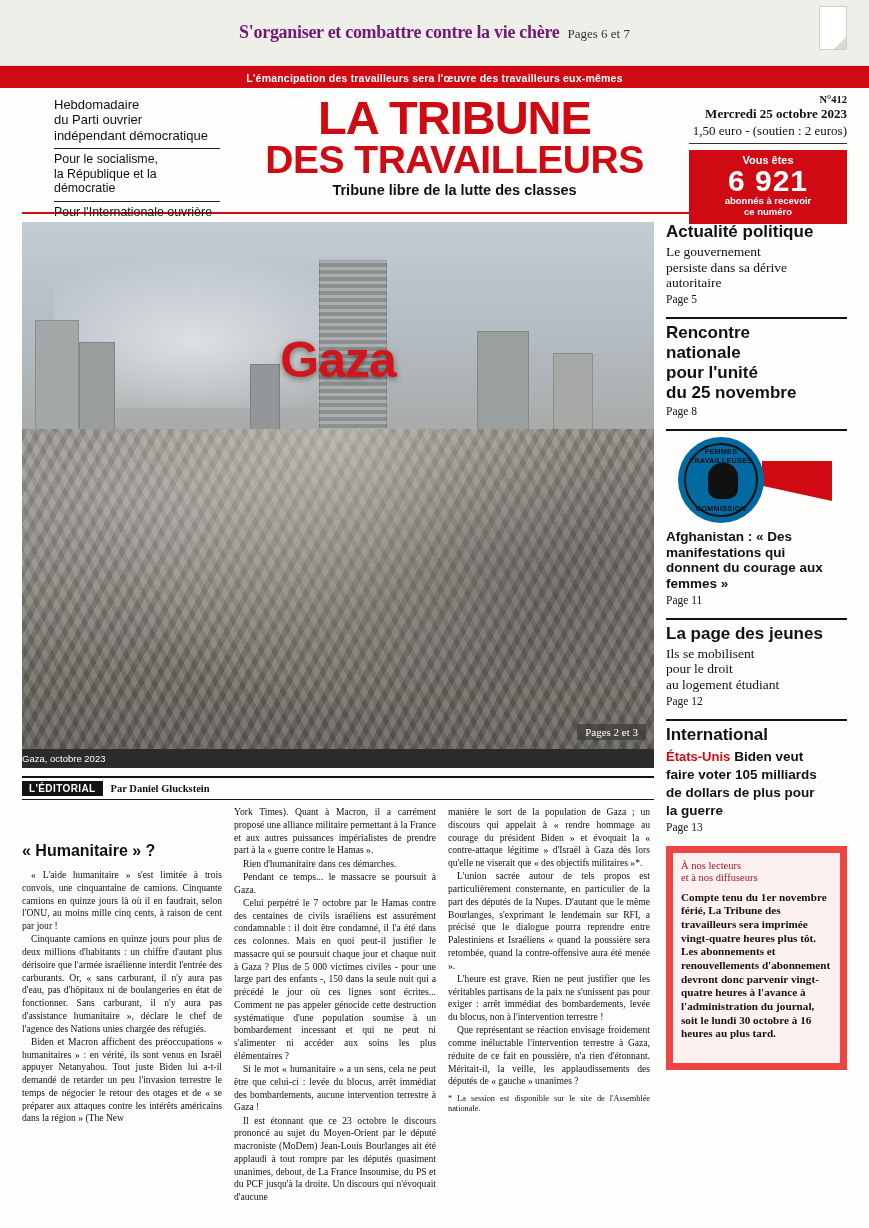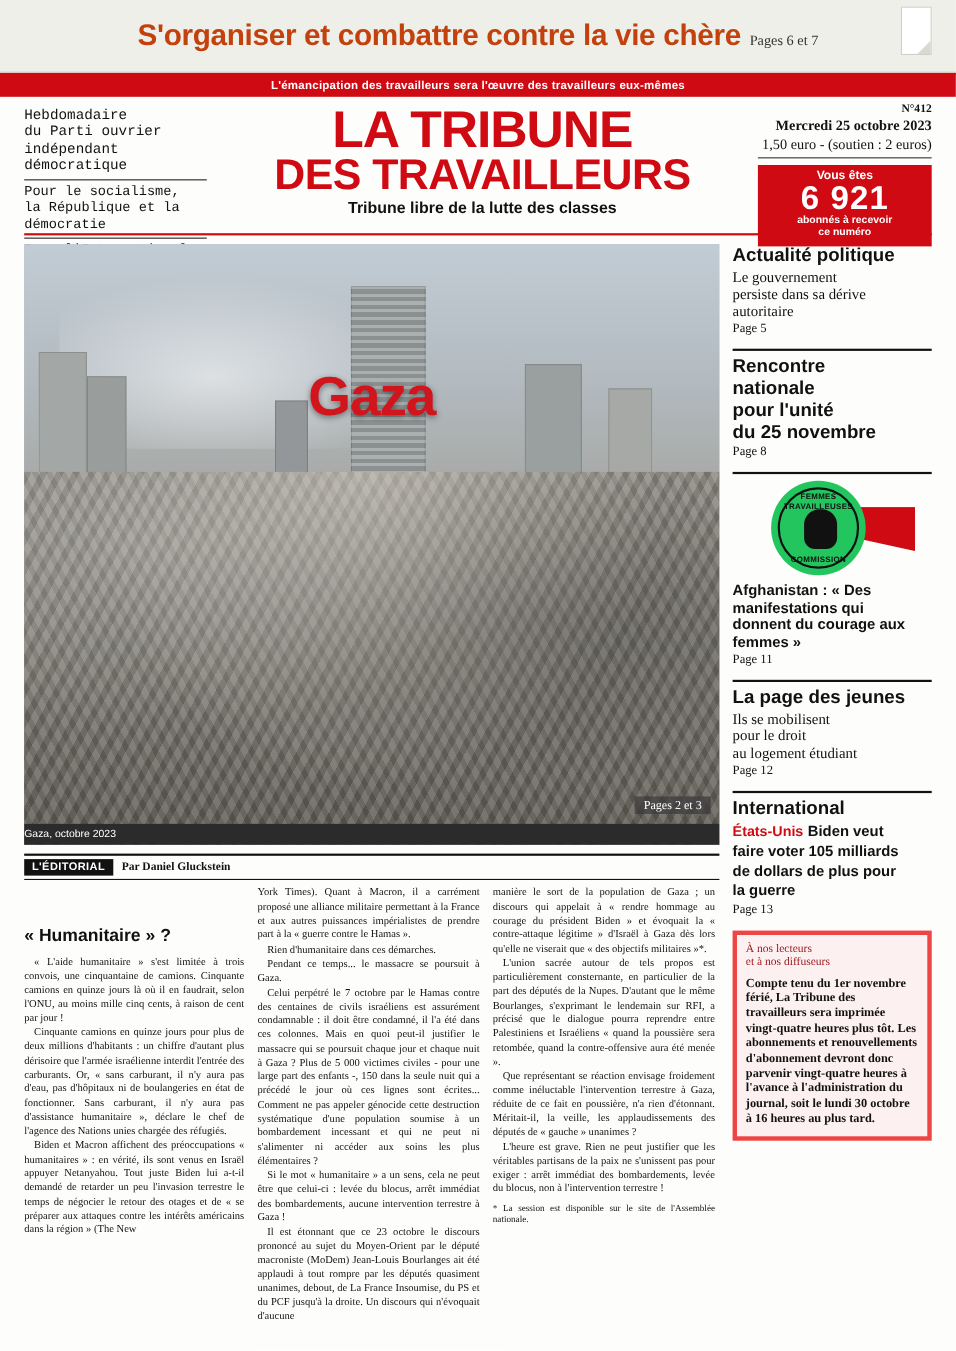--- a/index.html
+++ b/index.html
@@ -30,24 +30,24 @@
     align-items: center;
     justify-content: center;
     margin: 0 -22px;
   }
   .top-banner-inner {
     display: flex;
     align-items: baseline;
     gap: 8px;
   }
   .top-banner-title {
-    font-family: Liberation Sans, sans-serif;
-    font-weight: bold;
-    font-size: 27px;
-    color: #c2410c;
+    font-family: Liberation Serif, serif;
+    font-weight: bold;
+    font-size: 18px;
+    color: #701a75;
     letter-spacing: -0.3px;
   }
   .top-banner-pages {
     font-family: "Liberation Serif", serif;
     font-size: 13px;
     color: #333;
   }
   .top-banner-corner {
     position: absolute;
     right: 22px;
@@ -83,23 +83,24 @@
   .masthead {
     display: flex;
     align-items: stretch;
     border-bottom: 2.5px solid #cf0a13;
     padding: 6px 0 2px;
     height: 126px;
   }
   .mh-left {
     width: 176px;
     padding-right: 10px;
-    font-family: Liberation Mono, monospace;
+    font-family: Liberation Sans, sans-serif;
     font-size: 12.4px;
     line-height: 1.18;
+    margin-left: 32px;
   }
   .mh-left .blk { padding: 3px 0 5px; }
   .mh-left .sep { border-top: 1px solid #222; }
   .mh-left .b1 { font-size: 13px; }
   .mh-center {
     flex: 1;
     text-align: center;
     padding-top: 2px;
   }
   .mh-title1 {
@@ -360,24 +361,24 @@
   }
 
   
   .logo-wrap {
     position: relative;
     height: 92px;
     margin: 4px 0 2px;
   }
   .logo-badge {
     position:absolute;
-    left: 35px; top: 2px;
+    left: 12px; top: 2px;
     width: 86px; height: 86px;
     border-radius: 50%;
-    background: #22c55e;
+    background: #0369a1;
     overflow:hidden;
   }
   .logo-badge .ring {
     position:absolute; inset:6px;
     border-radius:50%;
     border: 2px solid #111;
   }
   .logo-badge .txt-top, .logo-badge .txt-bot {
     position:absolute;
     left:0; width:100%;
@@ -400,23 +401,23 @@
   .logo-flag {
     position:absolute;
     left: 96px; top: 26px;
     width: 70px; height: 40px;
     background:#cf0a13;
     clip-path: polygon(0 0, 100% 0, 100% 100%, 0 62%);
   }
 
   
   .notice {
-    border: 4px solid #ef4444;
+    border: 7px solid #ef4444;
     background: #fdf0f1;
-    padding: 7px 8px 9px;
+    padding: 7px 8px 22px;
     margin-top: 6px;
   }
   .notice-title {
     font-family:"Liberation Serif", serif;
     font-size: 10.5px;
     color:#9b1b22;
     line-height:1.2;
     margin-bottom: 6px;
   }
   .notice-text {
@@ -504,22 +505,22 @@
           <p class="body noind">York Times). Quant à Macron, il a carrément proposé une alliance militaire permettant à la France et aux autres puissances impérialistes de prendre part à la « guerre contre le Hamas ».</p>
           <p class="body">Rien d'humanitaire dans ces démarches.</p>
           <p class="body">Pendant ce temps... le massacre se poursuit à Gaza.</p>
           <p class="body">Celui perpétré le 7 octobre par le Hamas contre des centaines de civils israéliens est assurément condamnable : il doit être condamné, il l'a été dans ces colonnes. Mais en quoi peut-il justifier le massacre qui se poursuit chaque jour et chaque nuit à Gaza ? Plus de 5 000 victimes civiles - pour une large part des enfants -, 150 dans la seule nuit qui a précédé le jour où ces lignes sont écrites... Comment ne pas appeler génocide cette destruction systématique d'une population soumise à un bombardement incessant et qui ne peut ni s'alimenter ni accéder aux soins les plus élémentaires ?</p>
           <p class="body">Si le mot « humanitaire » a un sens, cela ne peut être que celui-ci : levée du blocus, arrêt immédiat des bombardements, aucune intervention terrestre à Gaza !</p>
           <p class="body">Il est étonnant que ce 23 octobre le discours prononcé au sujet du Moyen-Orient par le député macroniste (MoDem) Jean-Louis Bourlanges ait été applaudi à tout rompre par les députés quasiment unanimes, debout, de La France Insoumise, du PS et du PCF jusqu'à la droite. Un discours qui n'évoquait d'aucune</p>
         </div>
         <div class="art-col">
           <p class="body noind">manière le sort de la population de Gaza ; un discours qui appelait à « rendre hommage au courage du président Biden » et évoquait la « contre-attaque légitime » d'Israël à Gaza dès lors qu'elle ne viserait que « des objectifs militaires »*.</p>
           <p class="body">L'union sacrée autour de tels propos est particulièrement consternante, en particulier de la part des députés de la Nupes. D'autant que le même Bourlanges, s'exprimant le lendemain sur RFI, a précisé que le dialogue pourra reprendre entre Palestiniens et Israéliens « quand la poussière sera retombée, quand la contre-offensive aura été menée ».</p>
+          <p class="body">L'heure est grave. Rien ne peut justifier que les véritables partisans de la paix ne s'unissent pas pour exiger : arrêt immédiat des bombardements, levée du blocus, non à l'intervention terrestre !</p>
           <p class="body">Que représentant se réaction envisage froidement comme inéluctable l'intervention terrestre à Gaza, réduite de ce fait en poussière, n'a rien d'étonnant. Méritait-il, la veille, les applaudissements des députés de « gauche » unanimes ?</p>
-          <p class="body">L'heure est grave. Rien ne peut justifier que les véritables partisans de la paix ne s'unissent pas pour exiger : arrêt immédiat des bombardements, levée du blocus, non à l'intervention terrestre !</p>
           <p class="footnote">* La session est disponible sur le site de l'Assemblée nationale.</p>
         </div>
       </div>
     </div>
 
     <div class="col-side">
 
       <div class="side-block">
         <div class="side-kicker">Actualité politique</div>
         <div class="side-text" style="white-space:pre-line">Le gouvernement

